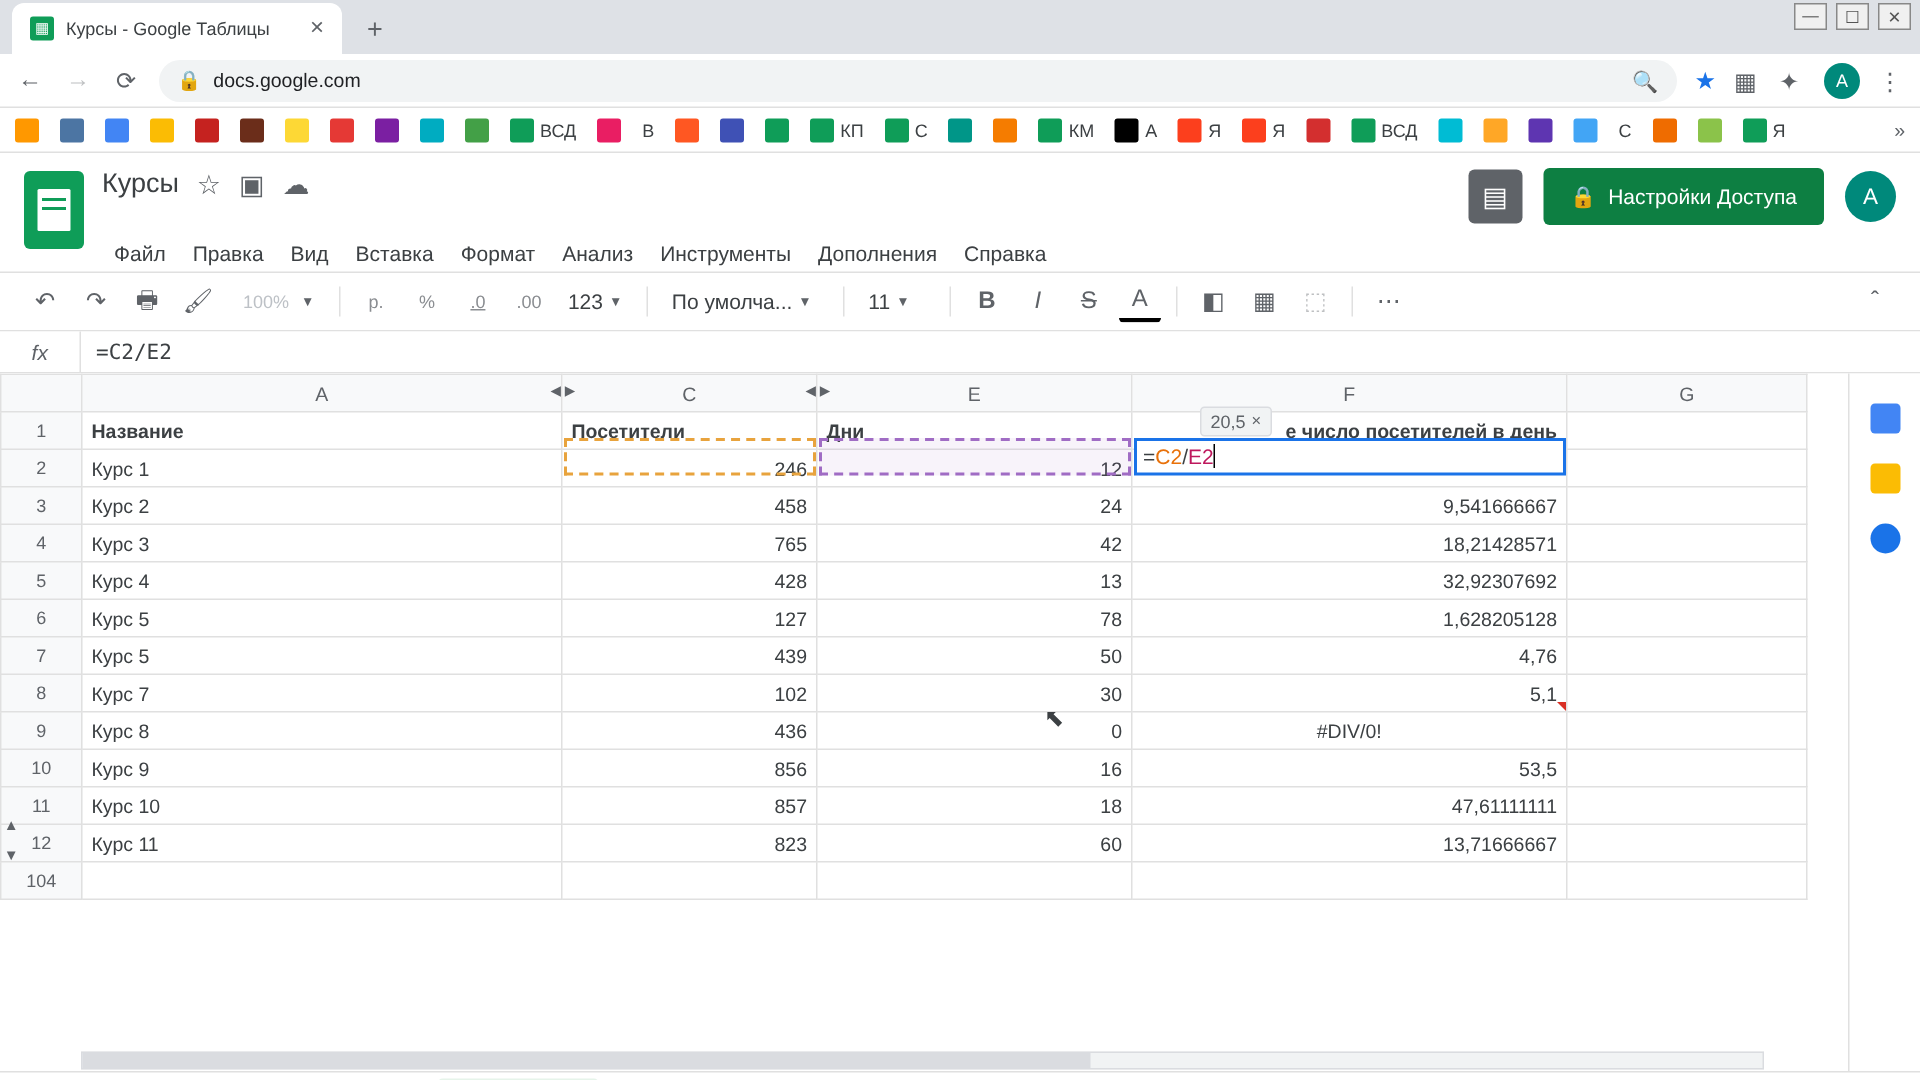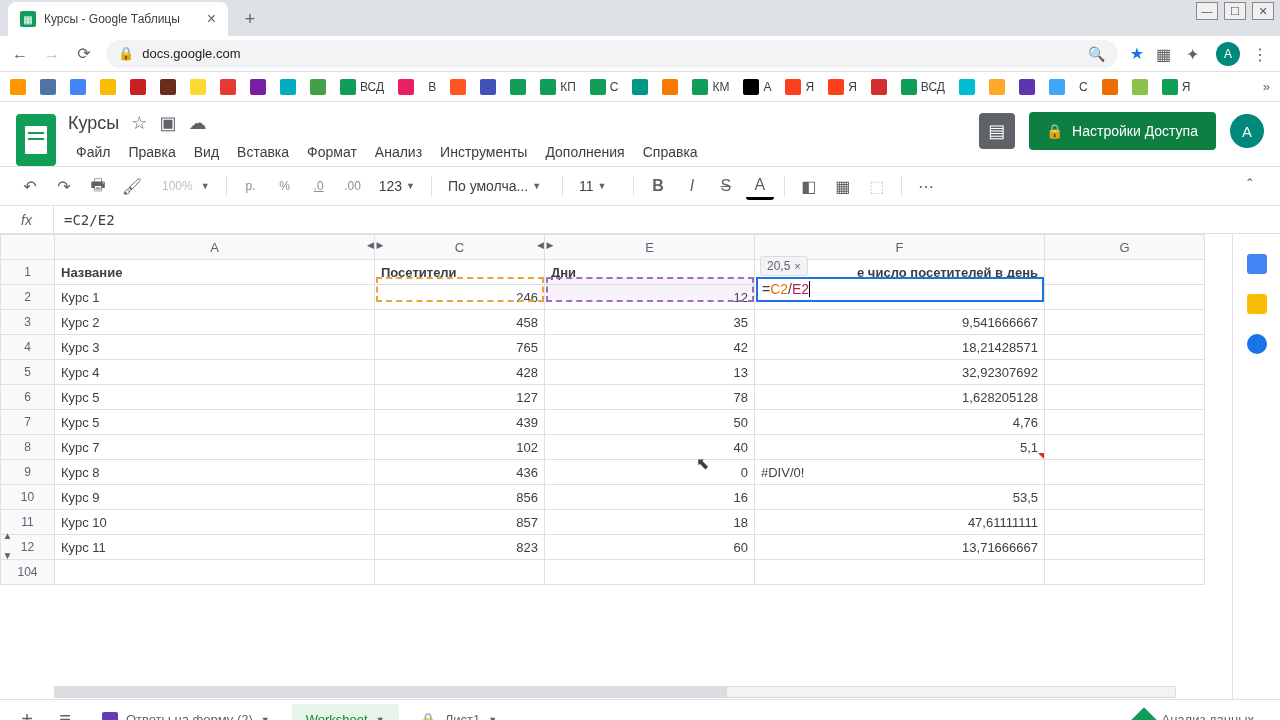--- a/index.html
+++ b/index.html
@@ -23,24 +23,24 @@
 .bm{width:16px;height:16px;border-radius:2px;flex-shrink:0}
 .bmt{font-size:12px;color:#3c4043;white-space:nowrap}
 .bm-item{display:flex;align-items:center;gap:4px;cursor:pointer;flex-shrink:0}
 .doc-header{padding:10px 16px 0 16px;display:flex;align-items:flex-start;gap:12px;background:#fff}
 .doc-icon{width:40px;height:52px;background:#0f9d58;border-radius:4px;display:flex;align-items:center;justify-content:center;margin-top:2px}
 .doc-icon-inner{width:22px;height:28px;background:#fff;border-radius:1px;position:relative}
 .doc-icon-inner::before,.doc-icon-inner::after{content:"";position:absolute;left:3px;right:3px;height:2px;background:#0f9d58}
 .doc-icon-inner::before{top:6px}
 .doc-icon-inner::after{top:12px}
 .doc-title-area{flex:1}
-.title-row{display:flex;align-items:center;gap:12px}
+.title-row{display:flex;gap:12px}
 .doc-title{font-size:18px;color:#3c4043}
 .title-icon{color:#5f6368;font-size:18px;cursor:pointer}
-.menubar{display:flex;gap:2px;margin-top:6px}
+.menubar{display:flex;gap:2px;margin-top:23px}
 .menu-item{padding:4px 8px;font-size:14px;color:#3c4043;cursor:pointer;border-radius:3px}
 .header-right{display:flex;align-items:center;gap:14px}
 .comment-icon{width:36px;height:36px;background:#5f6368;border-radius:4px;display:flex;align-items:center;justify-content:center;color:#fff;font-size:18px}
 .share-btn{height:38px;background:#0d7f42;color:#fff;border:none;border-radius:4px;padding:0 18px;font-size:14px;font-weight:500;display:flex;align-items:center;gap:8px;cursor:pointer}
 .avatar-lg{width:34px;height:34px;border-radius:50%;background:#00897b;color:#fff;display:flex;align-items:center;justify-content:center;font-size:15px;font-weight:500}
 .toolbar{height:40px;border-top:1px solid #e0e0e0;border-bottom:1px solid #e0e0e0;display:flex;align-items:center;padding:0 16px;gap:6px;background:#fff}
 .tb-btn{width:28px;height:28px;display:flex;align-items:center;justify-content:center;color:#5f6368;cursor:pointer;border-radius:3px;font-size:16px}
 .tb-sep{width:1px;height:20px;background:#e0e0e0;margin:0 4px}
 .tb-text{font-size:12px;color:#8a8d91;padding:0 4px}
 .tb-text.dim{color:#bdc1c6}
@@ -307,21 +307,21 @@
             <td>Курс 1</td>
             <td class="num">246</td>
             <td class="num">12</td>
             <td class="num"></td>
             <td></td>
           </tr>
           <tr>
             <th class="rowh">3</th>
             <td>Курс 2</td>
             <td class="num">458</td>
-            <td class="num">35</td>
+            <td class="num">24</td>
             <td class="num">9,541666667</td>
             <td></td>
           </tr>
           <tr>
             <th class="rowh">4</th>
             <td>Курс 3</td>
             <td class="num">765</td>
             <td class="num">42</td>
             <td class="num">18,21428571</td>
             <td></td>
@@ -347,30 +347,30 @@
             <td>Курс 5</td>
             <td class="num">439</td>
             <td class="num">50</td>
             <td class="num">4,76</td>
             <td></td>
           </tr>
           <tr>
             <th class="rowh">8</th>
             <td>Курс 7</td>
             <td class="num">102</td>
-            <td class="num">40</td>
+            <td class="num">30</td>
             <td class="num">5,1</td>
             <td></td>
           </tr>
           <tr>
             <th class="rowh">9</th>
             <td>Курс 8</td>
             <td class="num">436</td>
             <td class="num">0</td>
-            <td style="text-align:left">#DIV/0!</td>
+            <td style="text-align:center">#DIV/0!</td>
             <td></td>
           </tr>
           <tr>
             <th class="rowh">10</th>
             <td>Курс 9</td>
             <td class="num">856</td>
             <td class="num">16</td>
             <td class="num">53,5</td>
             <td></td>
           </tr>
@@ -403,21 +403,21 @@
 
     <div class="collapse" style="top:6px;left:367px">◀ ▶</div>
     <div class="collapse" style="top:6px;left:537px">◀ ▶</div>
 
     <div class="ref-c2" style="top:43px;left:376px;width:168px;height:25px"></div>
     <div class="ref-e2" style="top:43px;left:546px;width:208px;height:25px"></div>
     <div class="active-cell" style="top:43px;left:756px;width:288px;height:25px"></div>
     <div class="formula-in-cell" style="top:44px;left:758px">
       <span>=</span><span style="color:#e8710a">C2</span><span>/</span><span style="color:#be185d">E2</span><span style="border-left:1px solid #000;animation:none">&nbsp;</span>
     </div>
-    <div class="hint" style="top:22px;left:760px">
+    <div class="hint" style="top:22px;left:800px">
       <span>20,5</span>
         <span class="hint-x">×</span>
     </div>
     <div class="err-mark" style="top:219px;left:1038px"></div>
     <div class="row-expand" style="top:296px">▲</div>
     <div class="row-expand" style="top:316px">▼</div>
     <div class="cursor" style="top:220px;left:696px">⬉</div>
     <div class="hscroll">
         <div class="hscroll-thumb"></div>
       </div>

